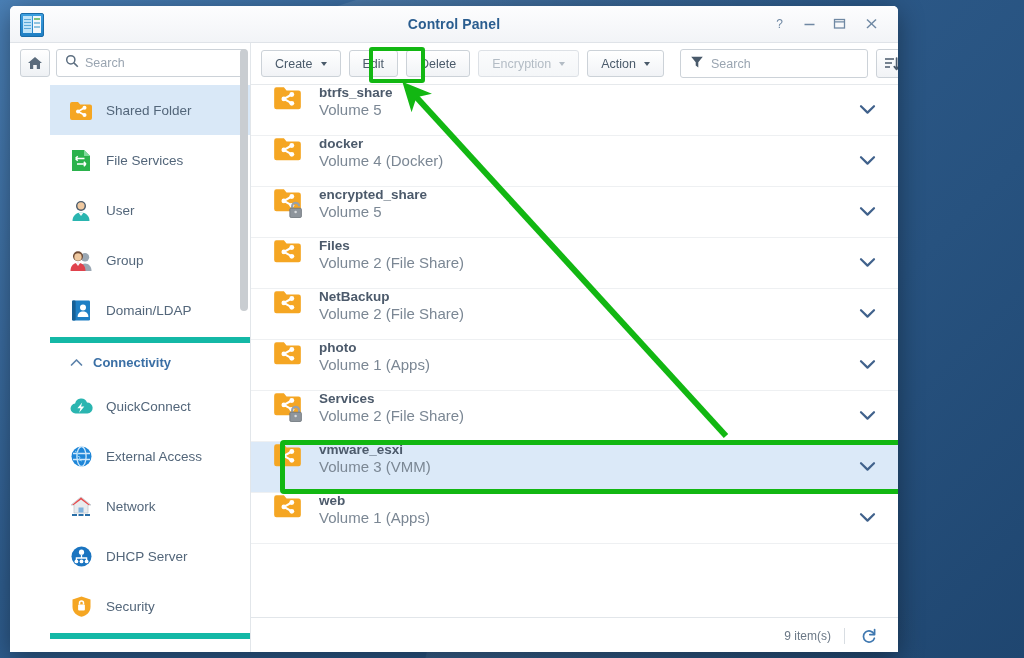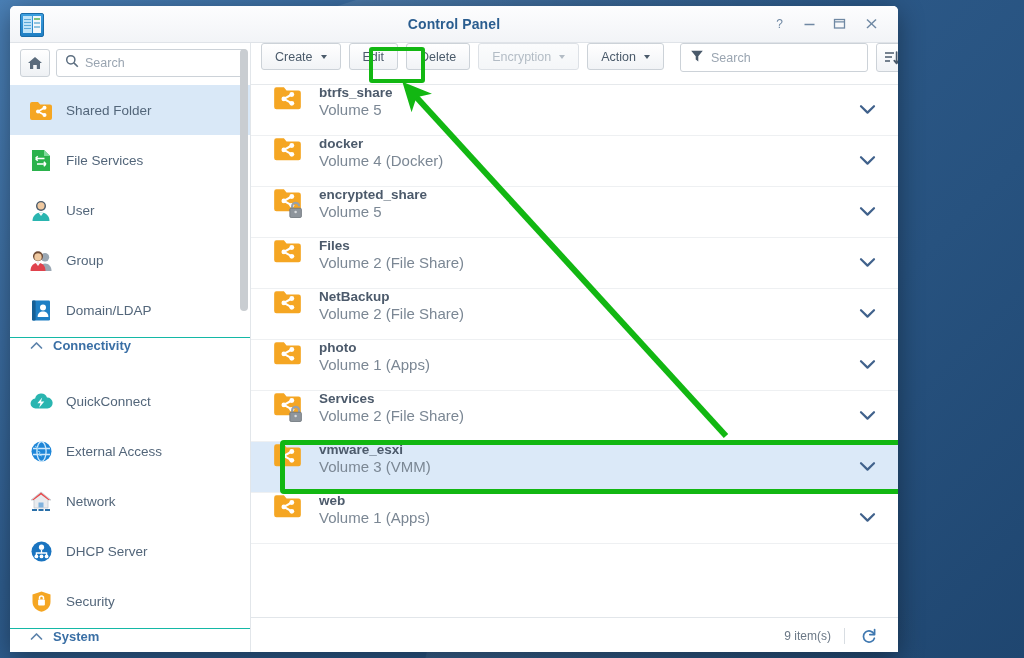--- a/index.html
+++ b/index.html
@@ -163,20 +163,21 @@
     font-family: inherit;
     background: transparent;
     padding: 0;
   }
   #sidebar-search input::placeholder { color: #9aa5b1; }
 
   #sidebar-scroll {
     position: absolute;
     top: 42px; left: 0; right: 0; bottom: 0;
     overflow: hidden;
+    padding-left: 40px;
   }
   .nav-item {
     position: relative;
     height: 50px;
     display: flex;
     align-items: center;
     padding-left: 18px;
     gap: 12px;
     cursor: pointer;
     font-size: 13.5px;
@@ -186,26 +187,27 @@
     background: #d9e8f7;
   }
   .nav-item .nav-ico {
     width: 26px; height: 26px; flex: none;
     display: flex; align-items: center; justify-content: center;
   }
   .nav-item .nav-label { white-space: nowrap; }
   .nav-group {
     height: 38px;
     display: flex;
+    align-items: center;
     gap: 10px;
     padding-left: 20px;
     font-size: 13px;
     font-weight: bold;
     color: #3a6fa5;
-    border-top: 1px solid #14b8a6;
+    border-top: 6px solid #14b8a6;
     margin-top: 2px;
     cursor: pointer;
   }
   .nav-group .caret { color: #5d83ab; }
 
   #sidebar-scrollbar {
     position: absolute;
     right: 2px;
     top: 6px;
     width: 8px;
@@ -222,20 +224,21 @@
     background: #ffffff;
     display: flex;
     flex-direction: column;
     min-width: 0;
   }
 
   
   #toolbar {
     height: 42px;
     display: flex;
+    align-items: center;
     padding: 0 14px 0 10px;
     gap: 8px;
     box-sizing: border-box;
     border-bottom: 1px solid #e6e9ec;
     flex: none;
   }
   .tb-btn {
     height: 27px;
     padding: 0 13px;
     border: 1px solid #ccd2d8;

